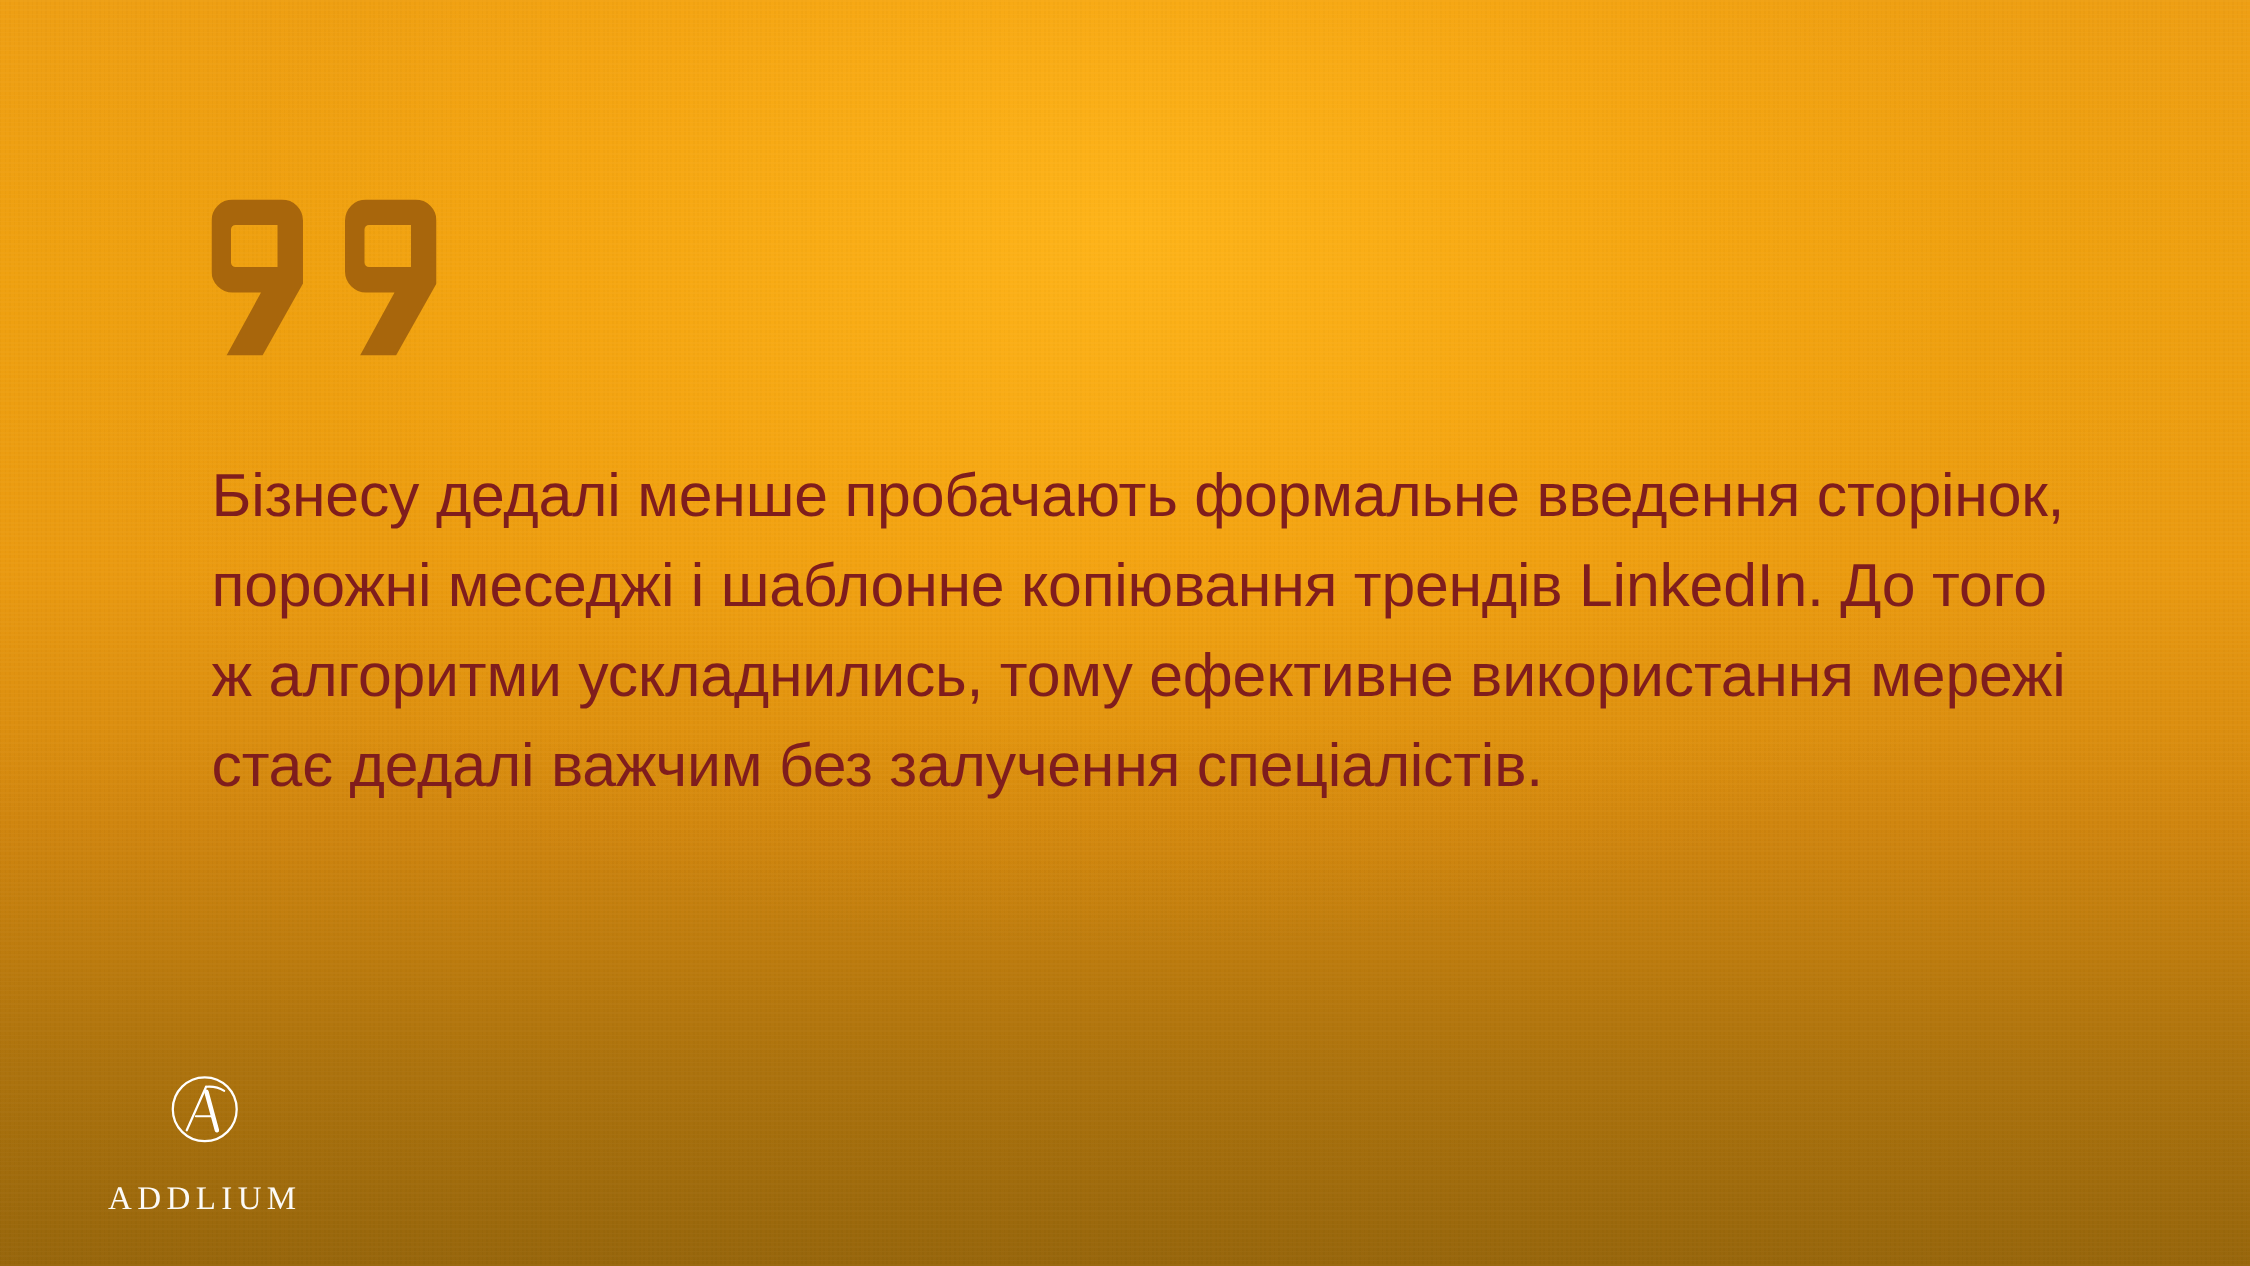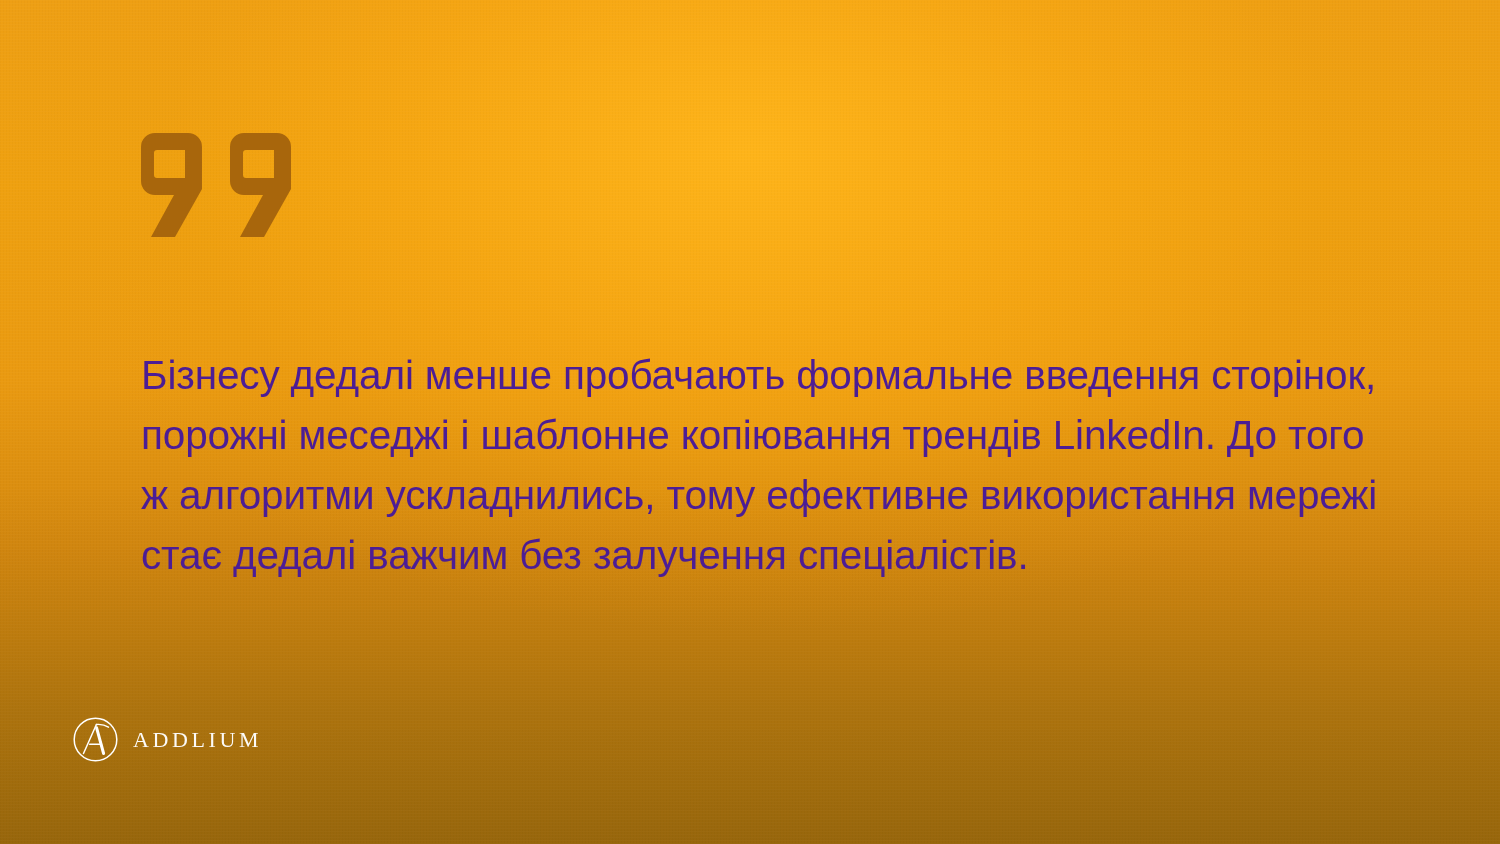--- a/index.html
+++ b/index.html
@@ -89,37 +89,37 @@
     height: 104px;
   }
   .quote-mark svg { display: block; width: 100%; height: 100%; }
 
   
   .quote-text {
     position: absolute;
     left: 141px;
     top: 300px;
     width: 1240px;
-    color: #4c1d95;
+    color: #7f1d1d;
     font-size: 40.5px;
     line-height: 60px;
     font-weight: 400;
     letter-spacing: -0.15px;
     white-space: pre-line;
-    margin-top: 45px;
   }
 
   
   .logo {
     position: absolute;
     left: 72px;
     top: 716px;
     display: flex;
     align-items: center;
-    gap: 14px;
+    gap: 25px;
+    flex-direction: column;
   }
 
   .logo-badge {
     width: 47px;
     height: 47px;
     position: relative;
     flex: none;
   }
   .logo-badge svg { display: block; width: 100%; height: 100%; }
 

